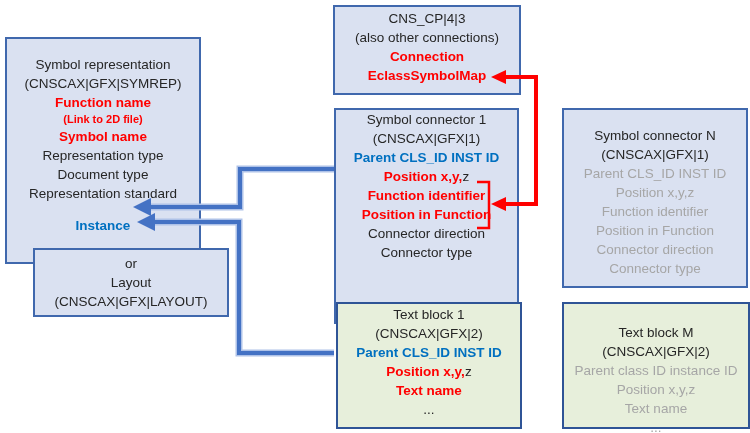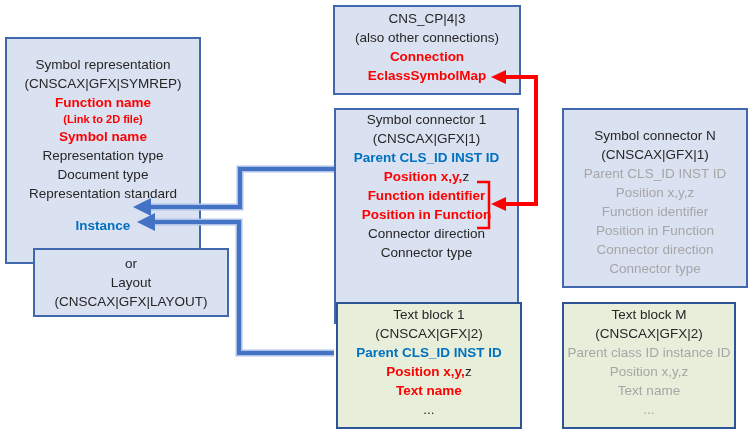--- a/index.html
+++ b/index.html
@@ -33,21 +33,21 @@
   .arrow-red-line{fill:none; stroke:var(--red); stroke-width:4;}
   .arrow-red-head{fill:var(--red); stroke:none;}
   .bracket-red{fill:none; stroke:var(--red); stroke-width:2.5;}
   
   #box-symrep{left:5px; top:37px; width:196px; height:227px; padding-top:16px;}
   #box-layout{left:5px; top:248px; width:196px; height:69px; padding-top:4px;margin-left:28px;}
   #box-cnscp{left:333px; top:5px; width:188px; height:90px; padding-top:2px;}
   #box-conn1{left:334px; top:108px; width:185px; height:216px; padding-top:0;}
   #box-connN{left:562px; top:108px; width:186px; height:180px; padding-top:16px;}
   #box-text1{left:336px; top:302px; width:186px; height:127px; padding-top:1px;}
-  #box-textM{left:562px; top:302px; width:174px; height:127px; padding-top:1px;}
+  #box-textM{left:562px; top:302px; width:188px; height:127px; padding-top:19px;}
 </style>
 </head>
 <body>
 
 <div class="canvas">
 
   <div class="box blue-box" id="box-symrep">
     <div class="line t-black">Symbol representation</div>
     <div class="line t-black">(CNSCAX|GFX|SYMREP)</div>
     <div class="line t-red">Function name</div>

